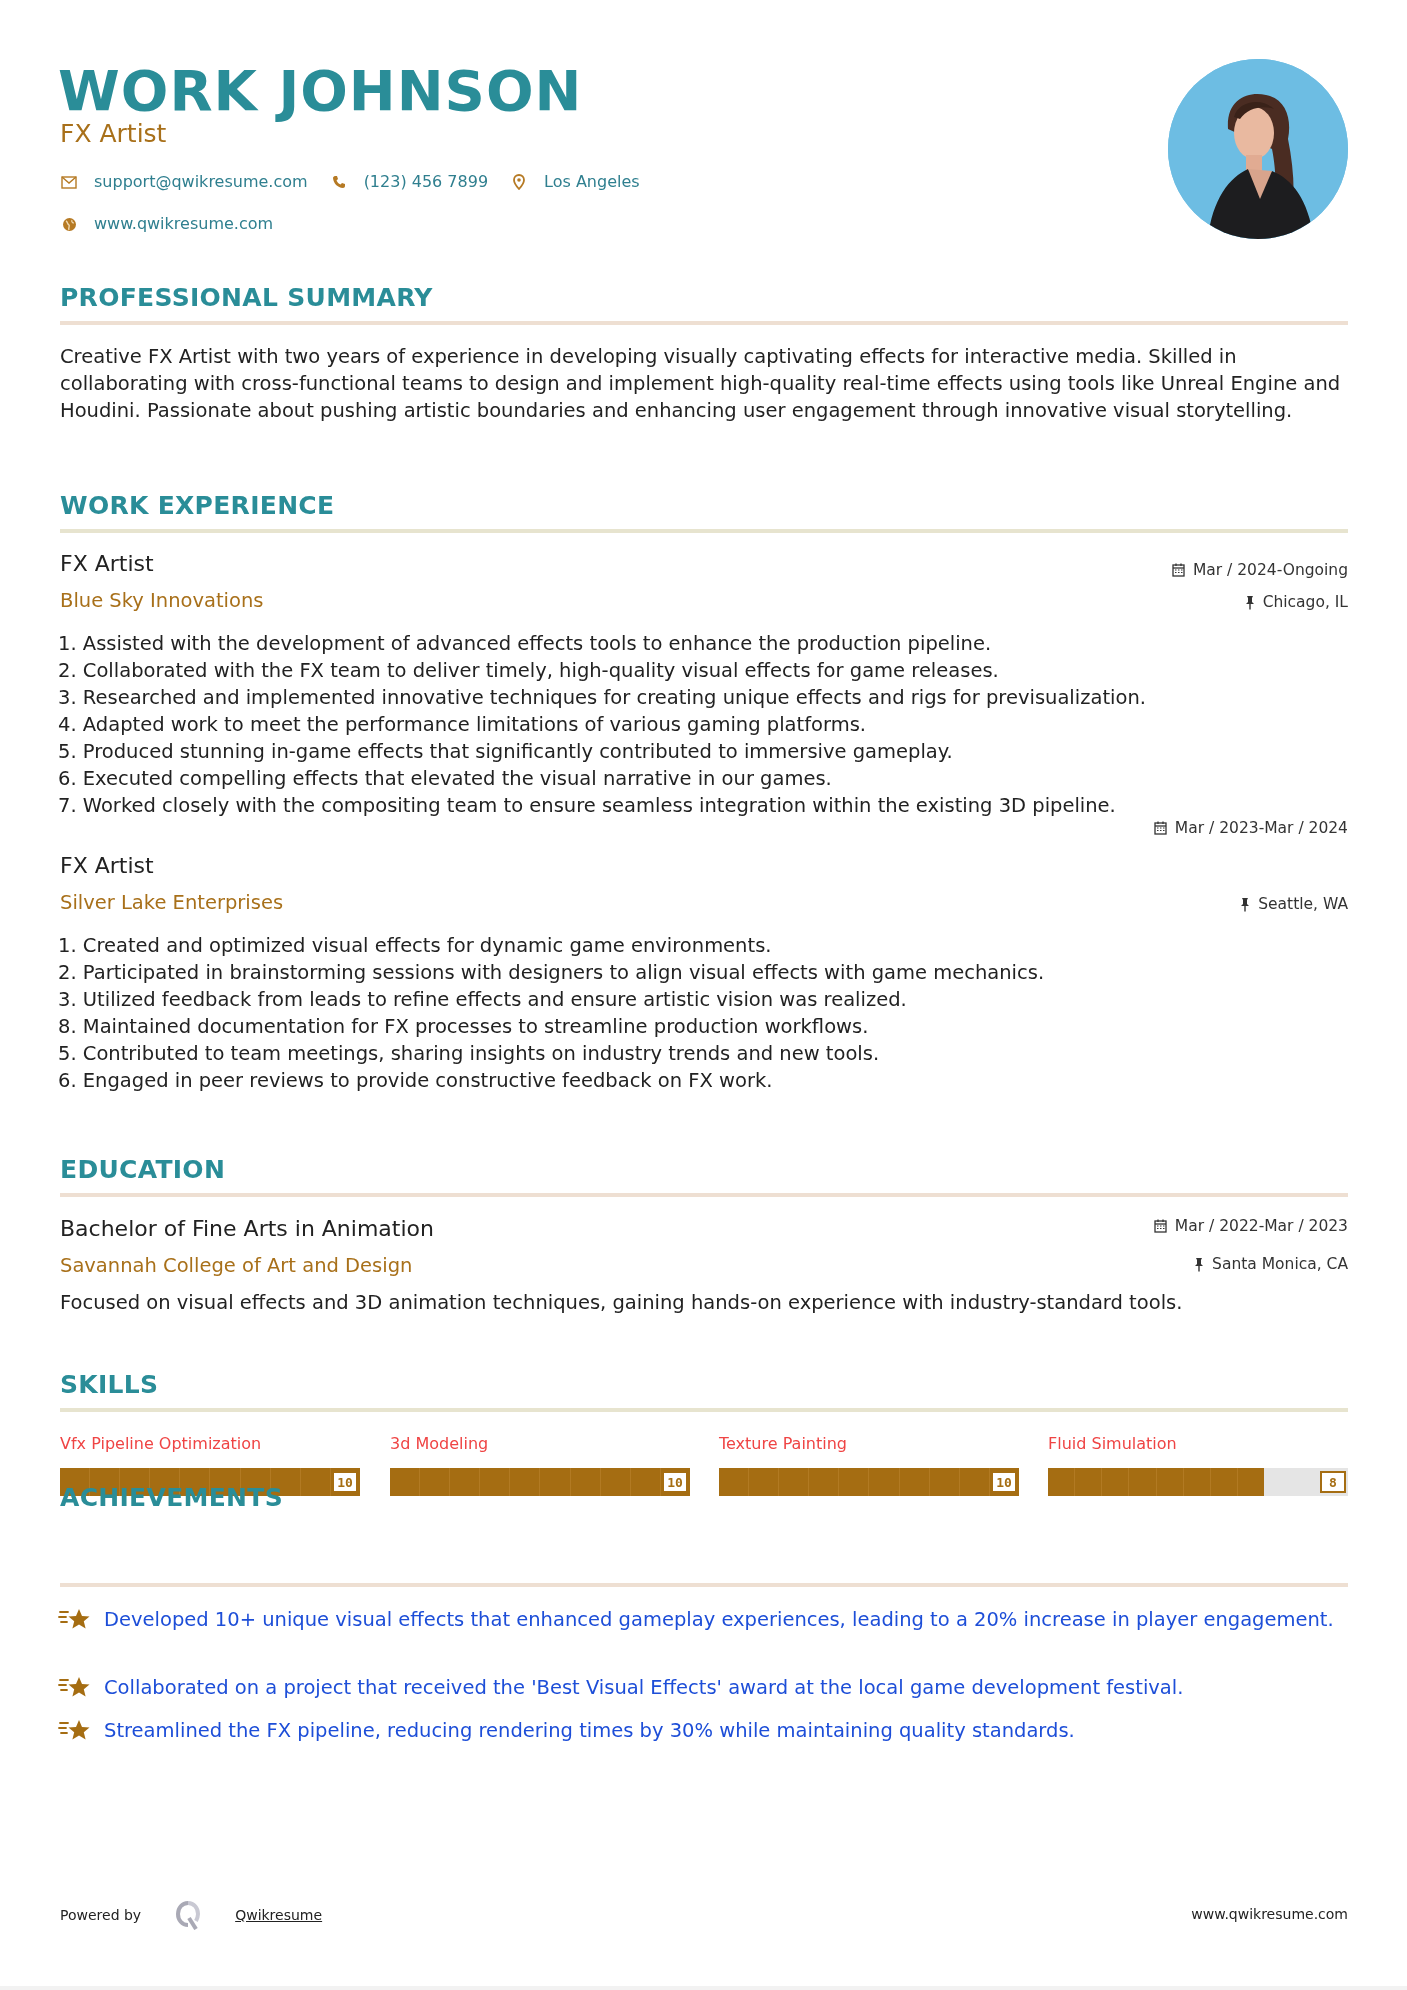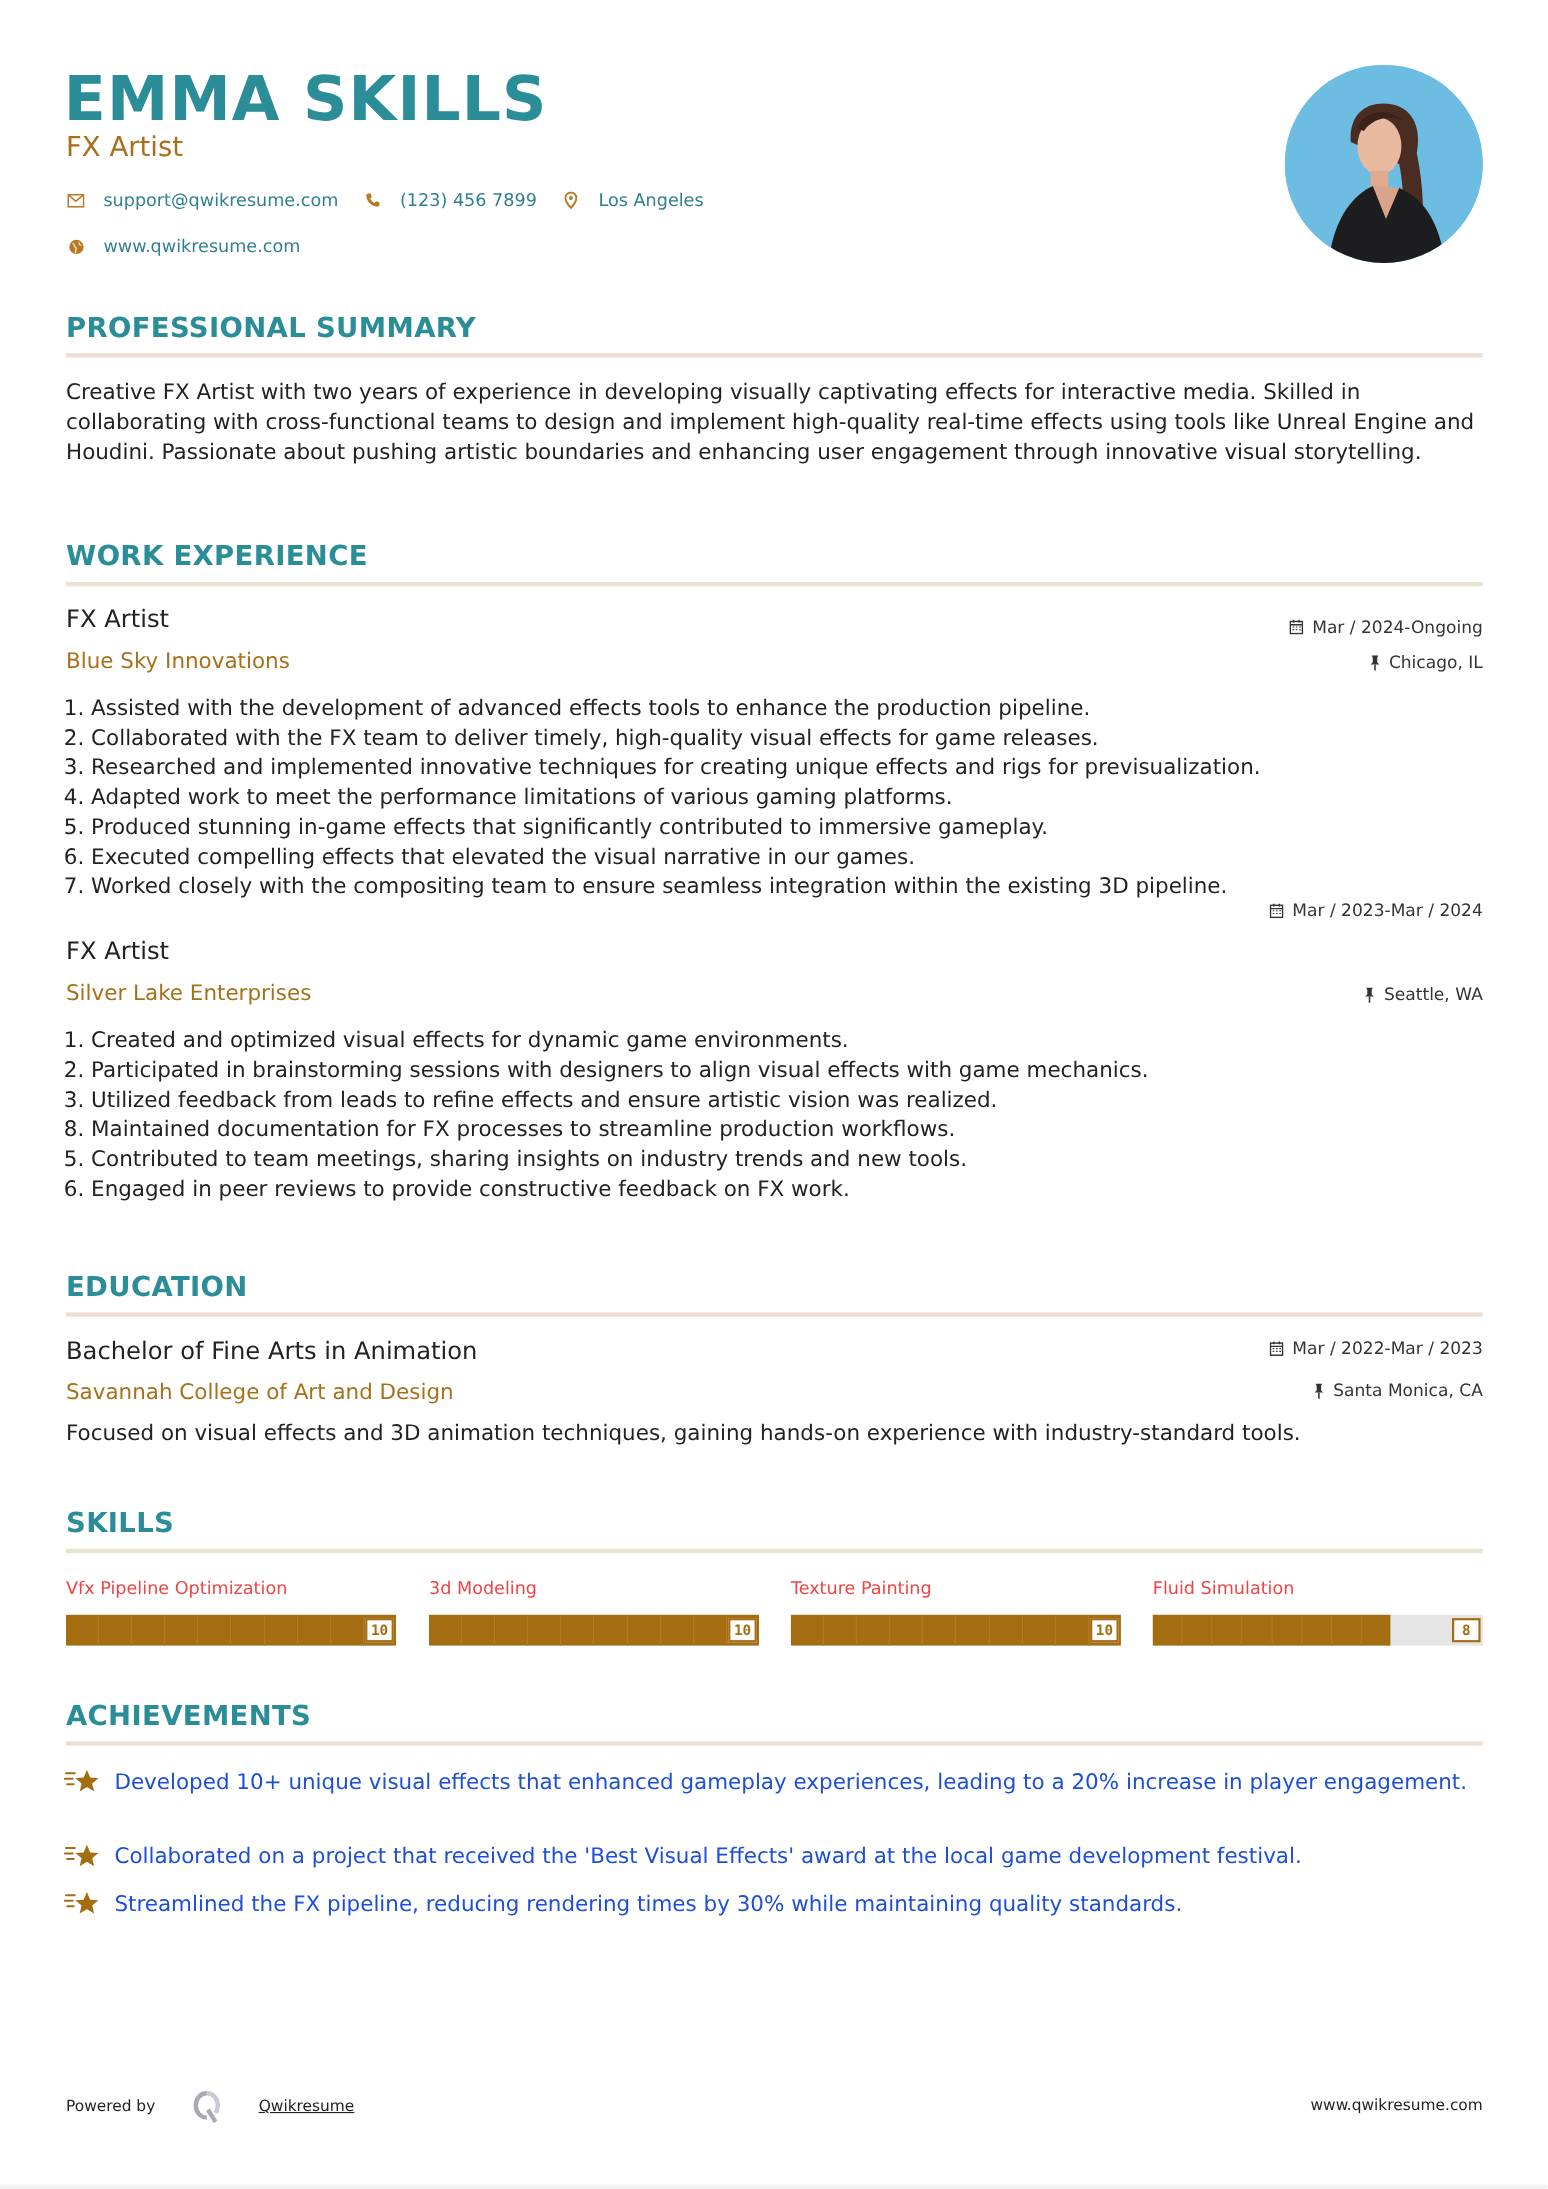--- a/index.html
+++ b/index.html
@@ -50,21 +50,21 @@
   .footer-left { position: absolute; left: 60px; top: 1900px; display: flex; align-items: center; font-size: 14px; color: #222; font-family: "DejaVu Sans", sans-serif; gap: 20px; }
   .footer-left .q-logo { margin: 0 14px 0 14px; display: inline-flex; }
   .footer-link { text-decoration: underline; color: #222; }
   .footer-right { position: absolute; right: 59px; top: 1906px; font-size: 14px; color: #222; font-family: "DejaVu Sans", sans-serif; }
 </style>
 </head>
 <body>
 
 <div class="page">
 
-  <div class="name">EMMA SKILLS</div>
+  <div class="name">WORK JOHNSON</div>
   <div class="role">FX Artist</div>
 
   <div class="contact-row r1">
     <div class="c-item">
       <span class="c-icon">
         <svg width="16" height="13" viewBox="0 0 16 13">
             <rect x="1" y="1" width="14" height="11" fill="none" stroke="#b67a24" stroke-width="1.4"></rect>
             <path d="M1 1 L8 7 L15 1" fill="none" stroke="#b67a24" stroke-width="1.4"></path>
           </svg>
       </span>
@@ -283,21 +283,21 @@
           <div class="seg"></div>
           <div class="seg"></div>
           <div class="seg"></div>
           <div class="seg"></div>
           <div class="seg"></div>
       </div>
       <div class="badge">8</div>
     </div>
   </div>
 
-  <div class="section-title" style="top:1545px;">ACHIEVEMENTS</div>
+  <div class="section-title" style="top:1483px;">ACHIEVEMENTS</div>
   <div class="divider div-pink" style="top:1583px;"></div>
 
   <div class="ach" style="top:1606px;">
     <span class="ach-icon">
       <svg width="34" height="26" viewBox="0 0 34 26">
           <path d="M2 6 H10 M1 11 H8 M3 16 H9" stroke="#a56d12" stroke-width="1.8" stroke-linecap="round"></path>
           <path d="M21 3 L24 10 L31.5 10.5 L25.8 15.3 L27.6 22.6 L21 18.6 L14.4 22.6 L16.2 15.3 L10.5 10.5 L18 10 Z" fill="#a56d12"></path>
         </svg>
     </span>
     <span class="ach-text">Developed 10+ unique visual effects that enhanced gameplay experiences, leading to a 20% increase in player engagement.</span>

